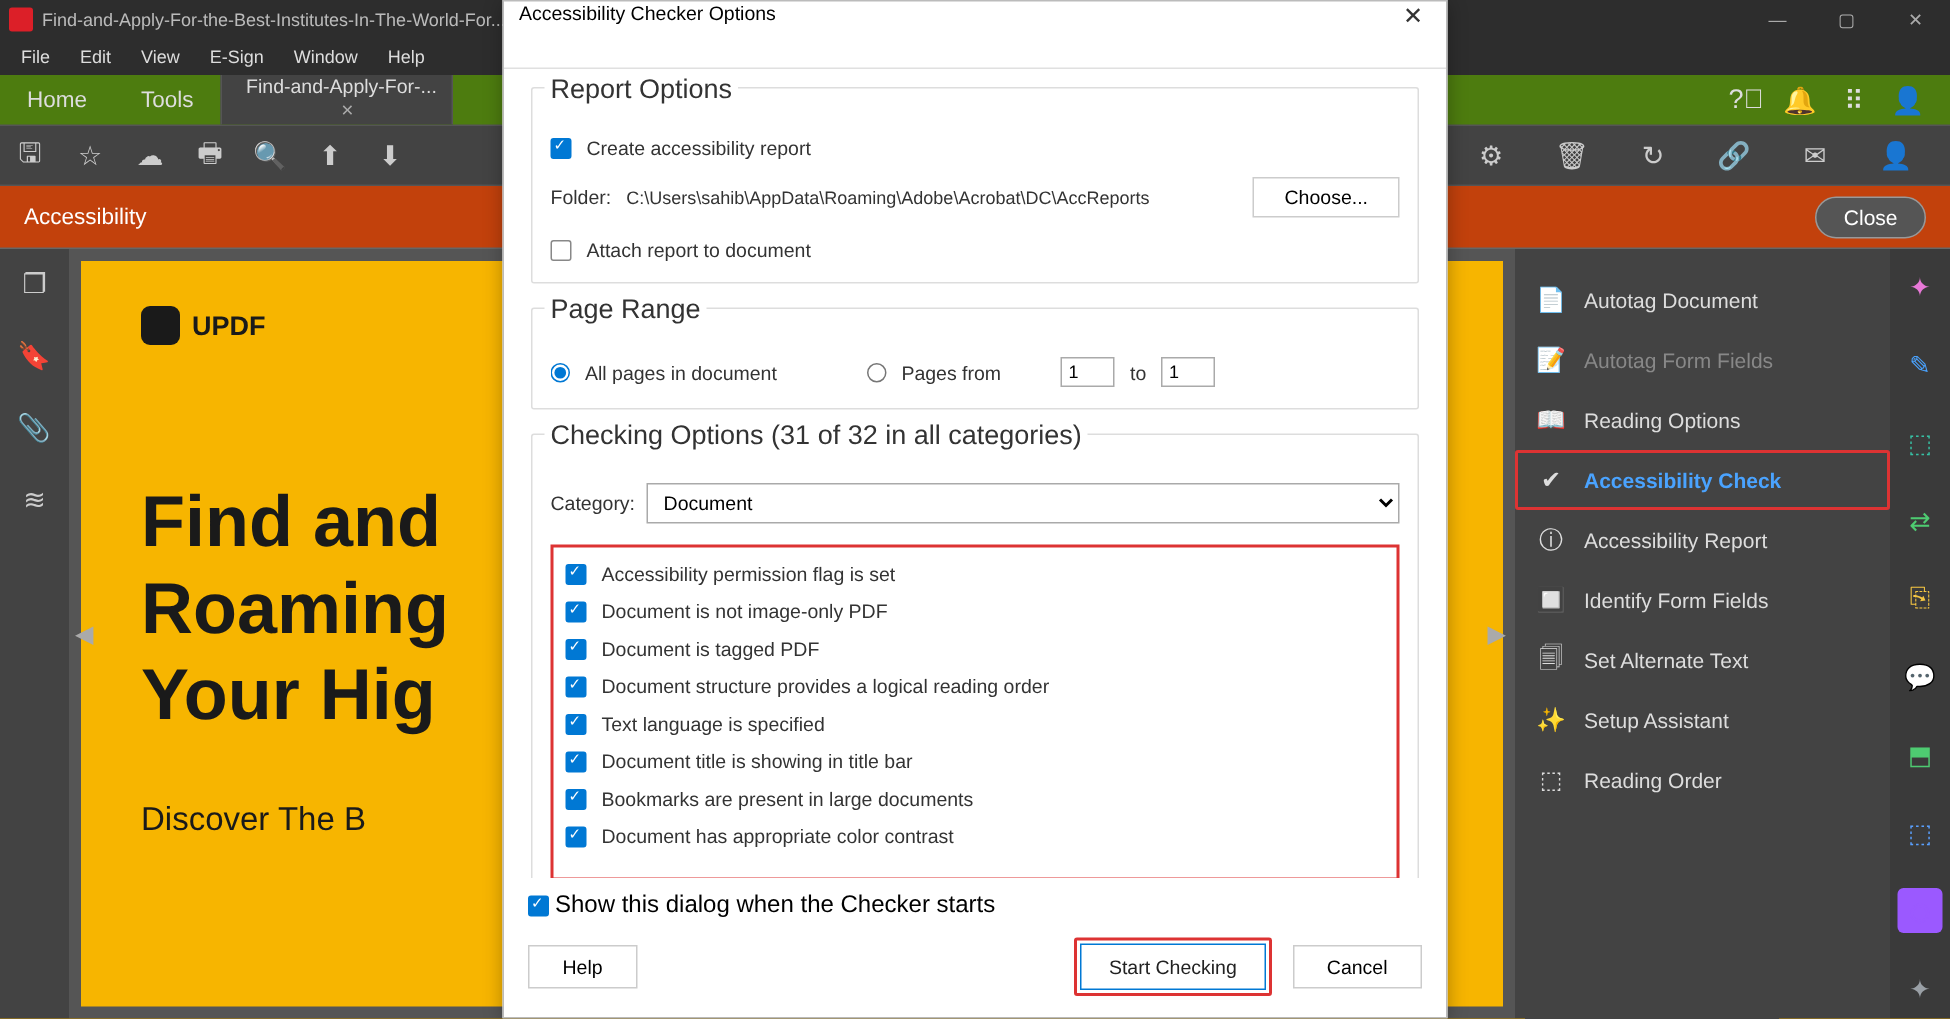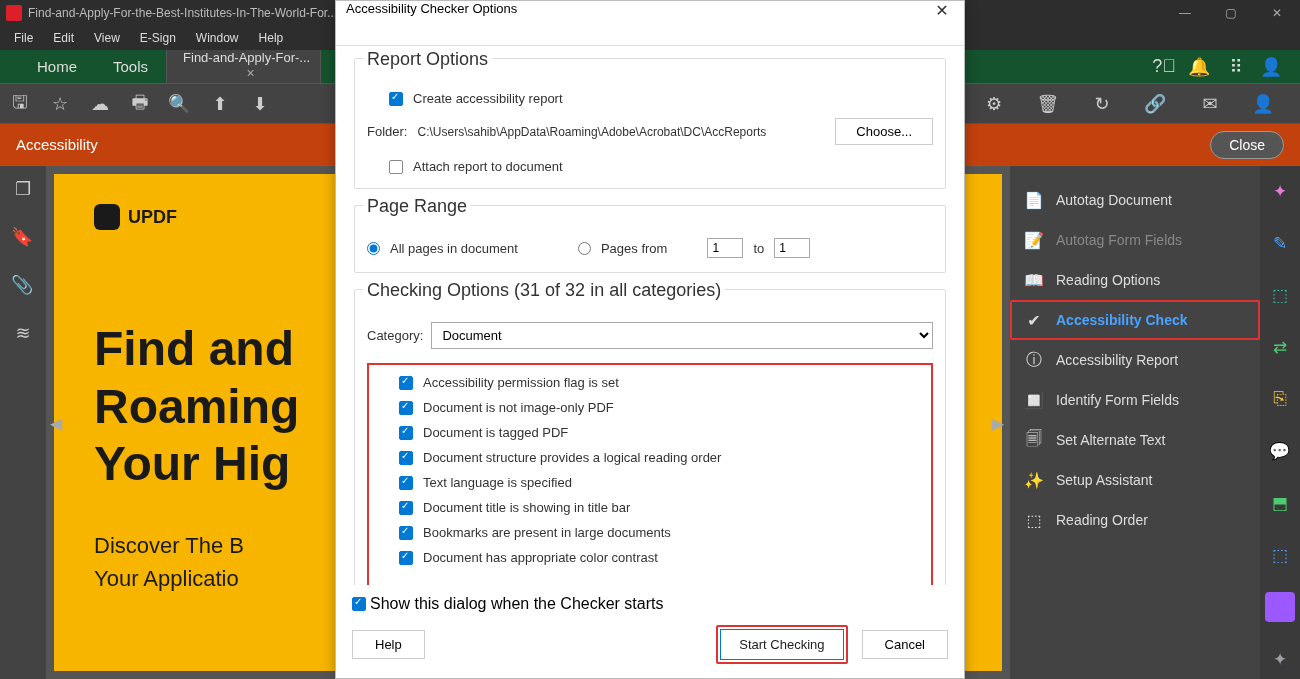--- a/index.html
+++ b/index.html
@@ -9,21 +9,21 @@
 .titlebar { height: 26px; background: #2d2d2d; display: flex; align-items: center; color: #bbb; font-size: 12px; }
 .titlebar .app-icon { width: 16px; height: 16px; background: #dc1f28; border-radius: 2px; margin: 0 6px; }
 .titlebar .wbtns { margin-left: auto; display: flex; }
 .titlebar .wbtn { width: 46px; height: 26px; display: flex; align-items: center; justify-content: center; color: #aaa; font-size: 12px; }
 
 
 .menubar { height: 24px; background: #2d2d2d; display: flex; align-items: center; padding: 0 4px; font-size: 12px; color: #ddd; }
 .menubar .mitem { padding: 3px 10px; }
 
 
-.tabsbar { height: 34px; background: #14532d; display: flex; border-bottom: 1px solid #555; padding-left: 19px; }
+.tabsbar { height: 34px; background: #4d7c0f; display: flex; border-bottom: 1px solid #555; }
 .tabsbar .home, .tabsbar .tools { color: #ddd; font-size: 15px; padding: 0 18px; height: 100%; display: flex; align-items: center; }
 .tabsbar .doc-tab { background: #434343; color: #ddd; padding: 0 10px 0 16px; height: 100%; display: flex; align-items: center; font-size: 13px; border-left: 1px solid #555; border-right: 1px solid #555; flex-direction: column; }
 .tabsbar .tab-close { margin-left: 8px; font-size: 14px; color: #aaa; }
 .tabsbar .rtools { margin-left: auto; display: flex; align-items: center; gap: 16px; padding-right: 18px; }
 .tabsbar .ricon { width: 20px; height: 20px; color: #ddd; display: flex; align-items: center; justify-content: center; font-size: 18px; }
 
 
 .toolbar { height: 40px; background: #434343; display: flex; align-items: center; border-bottom: 1px solid #555; }
 .toolbar .tbicon { width: 40px; display: flex; align-items: center; justify-content: center; color: #ccc; font-size: 18px; }
 .toolbar .rgroup { margin-left: auto; display: flex; gap: 14px; padding-right: 16px; }
@@ -58,21 +58,21 @@
 .far-rail .fi { width: 30px; height: 30px; display: flex; align-items: center; justify-content: center; border-radius: 4px; }
 .far-rail .fi.sel { background: #9b59ff; color: #fff; }
 
 
 .dialog { position: absolute; left: 335px; top: 0; width: 630px; height: 679px; background: #fff; border: 1px solid #bbb; box-shadow: 0 2px 12px rgba(0,0,0,.3); z-index: 100; display: flex; flex-direction: column; }
 .dlg-title { height: 45px; display: flex; align-items: flex-start; padding: 0 10px; font-size: 13px; border-bottom: 1px solid #e0e0e0; }
 .dlg-title .x { margin-left: auto; font-size: 16px; color: #333; width: 24px; text-align: center; }
 .dlg-body { flex: 1; padding: 12px 18px 8px 18px; font-size: 13px; color: #333; overflow-y: auto; }
 .grp { border: 1px solid #ddd; border-radius: 2px; padding: 32px 12px 14px 12px; margin-bottom: 16px; position: relative; }
 .grp .legend { position: absolute; top: -10px; left: 8px; background: #fff; padding: 0 4px; font-size: 18px; }
-.row { display: flex; align-items: center; margin-bottom: 12px; gap: 6px; margin-left: 22px; }
+.row { display: flex; align-items: center; margin-bottom: 12px; gap: 6px; }
 .cbx { width: 14px; height: 14px; appearance: none; border: 1px solid #888; border-radius: 2px; margin-right: 4px; position: relative; }
 .cbx:checked { background: #0078d4; border-color: #0078d4; }
 .cbx:checked::after { content: "✓"; color: #fff; font-size: 10px; position: absolute; left: 1px; top: -2px; }
 input[type=radio] { accent-color: #0078d4; margin-right: 4px; }
 .folder-row { display: flex; align-items: center; gap: 10px; margin: 10px 0 14px 0; }
 .folder-row .path { font-size: 12px; }
 .choose-btn { border: 1px solid #ccc; background: #fff; padding: 5px 20px; font-size: 13px; margin-left: auto; }
 .pr-row { display: flex; align-items: center; gap: 10px; }
 .num-input { width: 36px; border: 1px solid #aaa; padding: 2px 4px; font-size: 12px; text-align: left; }
 .cat-row { display: flex; align-items: center; gap: 8px; margin-bottom: 14px; }
@@ -162,21 +162,20 @@
         <div class="logo"></div>
         <span>UPDF</span>
       </div>
       <h1>
         <span>Find and</span><br>
         <span>Roaming</span><br>
         <span>Your Hig</span>
       </h1>
       <div class="sub">
         <span>Discover The B</span><br>
-        <span>Your Applicatio</span>
       </div>
     </div>
   </div>
   <div class="arrow right">▶</div>
 
   <div class="right-panel" id="rp">
       <div class="rp-item">
         <span class="ricon2">📄</span>
         <span class="lbl">Autotag Document</span>
       </div>

